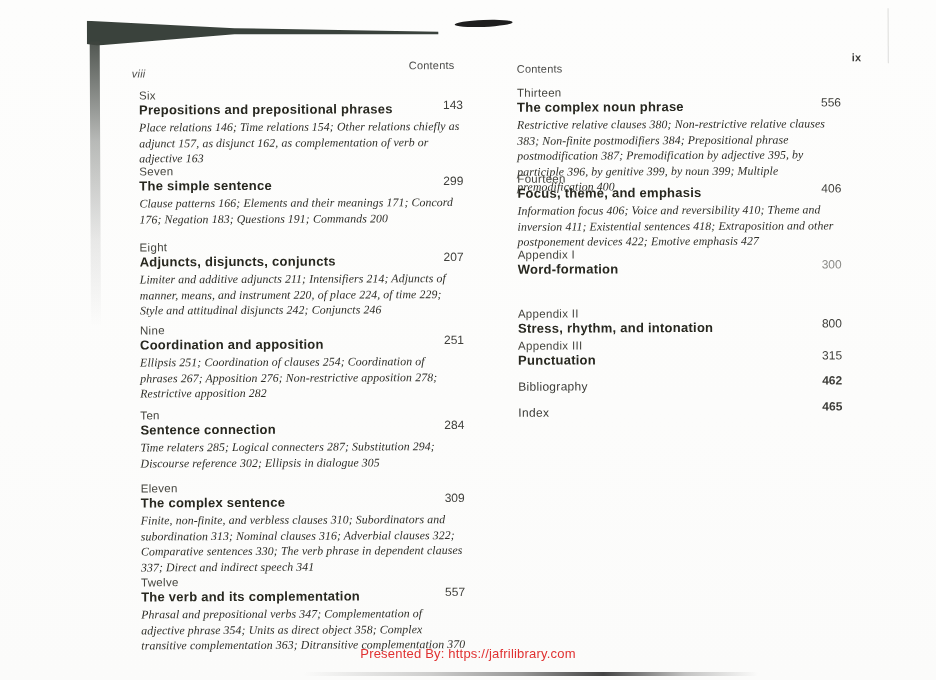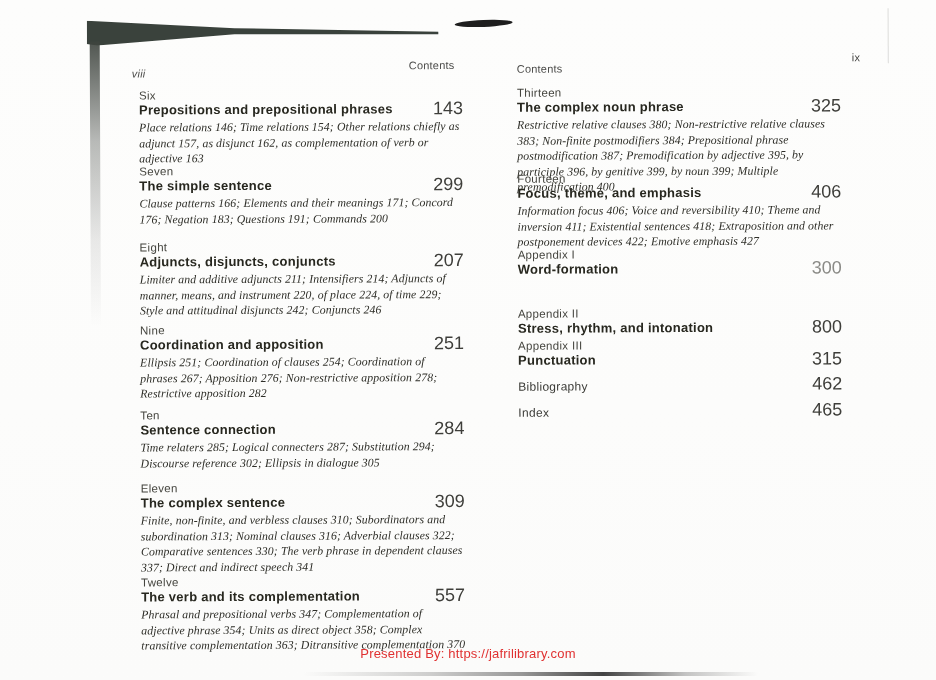--- a/index.html
+++ b/index.html
@@ -32,41 +32,41 @@
   }
   .page-edge-line {
     position:absolute; left:889px; top:10px; width:1px; height:55px; background:#dcdcda;
   }
 
   
   .runhead { position:absolute; font-size:11px; color:#4c4c4a; letter-spacing:0.2px; }
   .folio-left  { left:133px; top:66px;font-style:italic; }
   .contents-left { left:410px; top:59px; }
   .contents-right { left:518px; top:63px; }
-  .folio-right { left:853px; top:53px; font-weight:normal; color:#3d3d3b; }
+  .folio-right { left:853px; top:53px; font-weight:bold; color:#3d3d3b; }
 
   
   .col { position:absolute; top:0; width:324px; height:680px; }
   .col-left  { left:140px; }
   .col-right { left:518px; }
   .entry { position:absolute; width:324px; }
   .ch-num {
     font-size:11.5px; color:#45453f; letter-spacing:0.3px;
   }
   .ch-title {
     margin-top:1px; font-size:13px; font-weight:bold; color:#27271f;
     letter-spacing:0.25px; max-width:288px;
   }
   .ch-title-plain {
     font-size:12px; font-weight:normal; color:#3c3c38; letter-spacing:0.3px;
   }
   .ch-page {
-    position:absolute; top:10px; right:0; font-size:18px; color:#3e3e3a;
+    position:absolute; top:10px; right:0; font-size:12px; color:#3e3e3a;
   }
-  .ch-page-high { top:-5px; }
+  .ch-page-high { top:-5px;font-weight:bold; }
   .ch-page-faint { color:#8a8a86; }
   .ch-desc {
     margin-top:3px; font-family:"Liberation Serif", serif; font-style:italic;
     font-size:11.8px; line-height:1.32; color:#2e2e28; letter-spacing:0.1px;
   }
 
   
   .watermark {
     position:absolute; left:0; top:646px; width:936px; text-align:center;
     font-size:13px; letter-spacing:0.2px;
@@ -138,21 +138,21 @@
         <div class="ch-page">557</div>
         <div class="ch-desc">Phrasal and prepositional verbs 347; Complementation of adjective phrase 354; Units as direct object 358; Complex transitive complementation 363; Ditransitive complementation 370</div>
       </div>
     </div>
 
     <div class="col col-right">
 
       <div class="entry" style="top:87px">
         <div class="ch-num">Thirteen</div>
         <div class="ch-title">The complex noun phrase</div>
-        <div class="ch-page">325</div>
+        <div class="ch-page">556</div>
         <div class="ch-desc">Restrictive relative clauses 380; Non-restrictive relative clauses 383; Non-finite postmodifiers 384; Prepositional phrase postmodification 387; Premodification by adjective 395, by participle 396, by genitive 399, by noun 399; Multiple premodification 400</div>
       </div>
 
       <div class="entry" style="top:173px">
         <div class="ch-num">Fourteen</div>
         <div class="ch-title">Focus, theme, and emphasis</div>
         <div class="ch-page">406</div>
         <div class="ch-desc">Information focus 406; Voice and reversibility 410; Theme and inversion 411; Existential sentences 418; Extraposition and other postponement devices 422; Emotive emphasis 427</div>
       </div>
 

